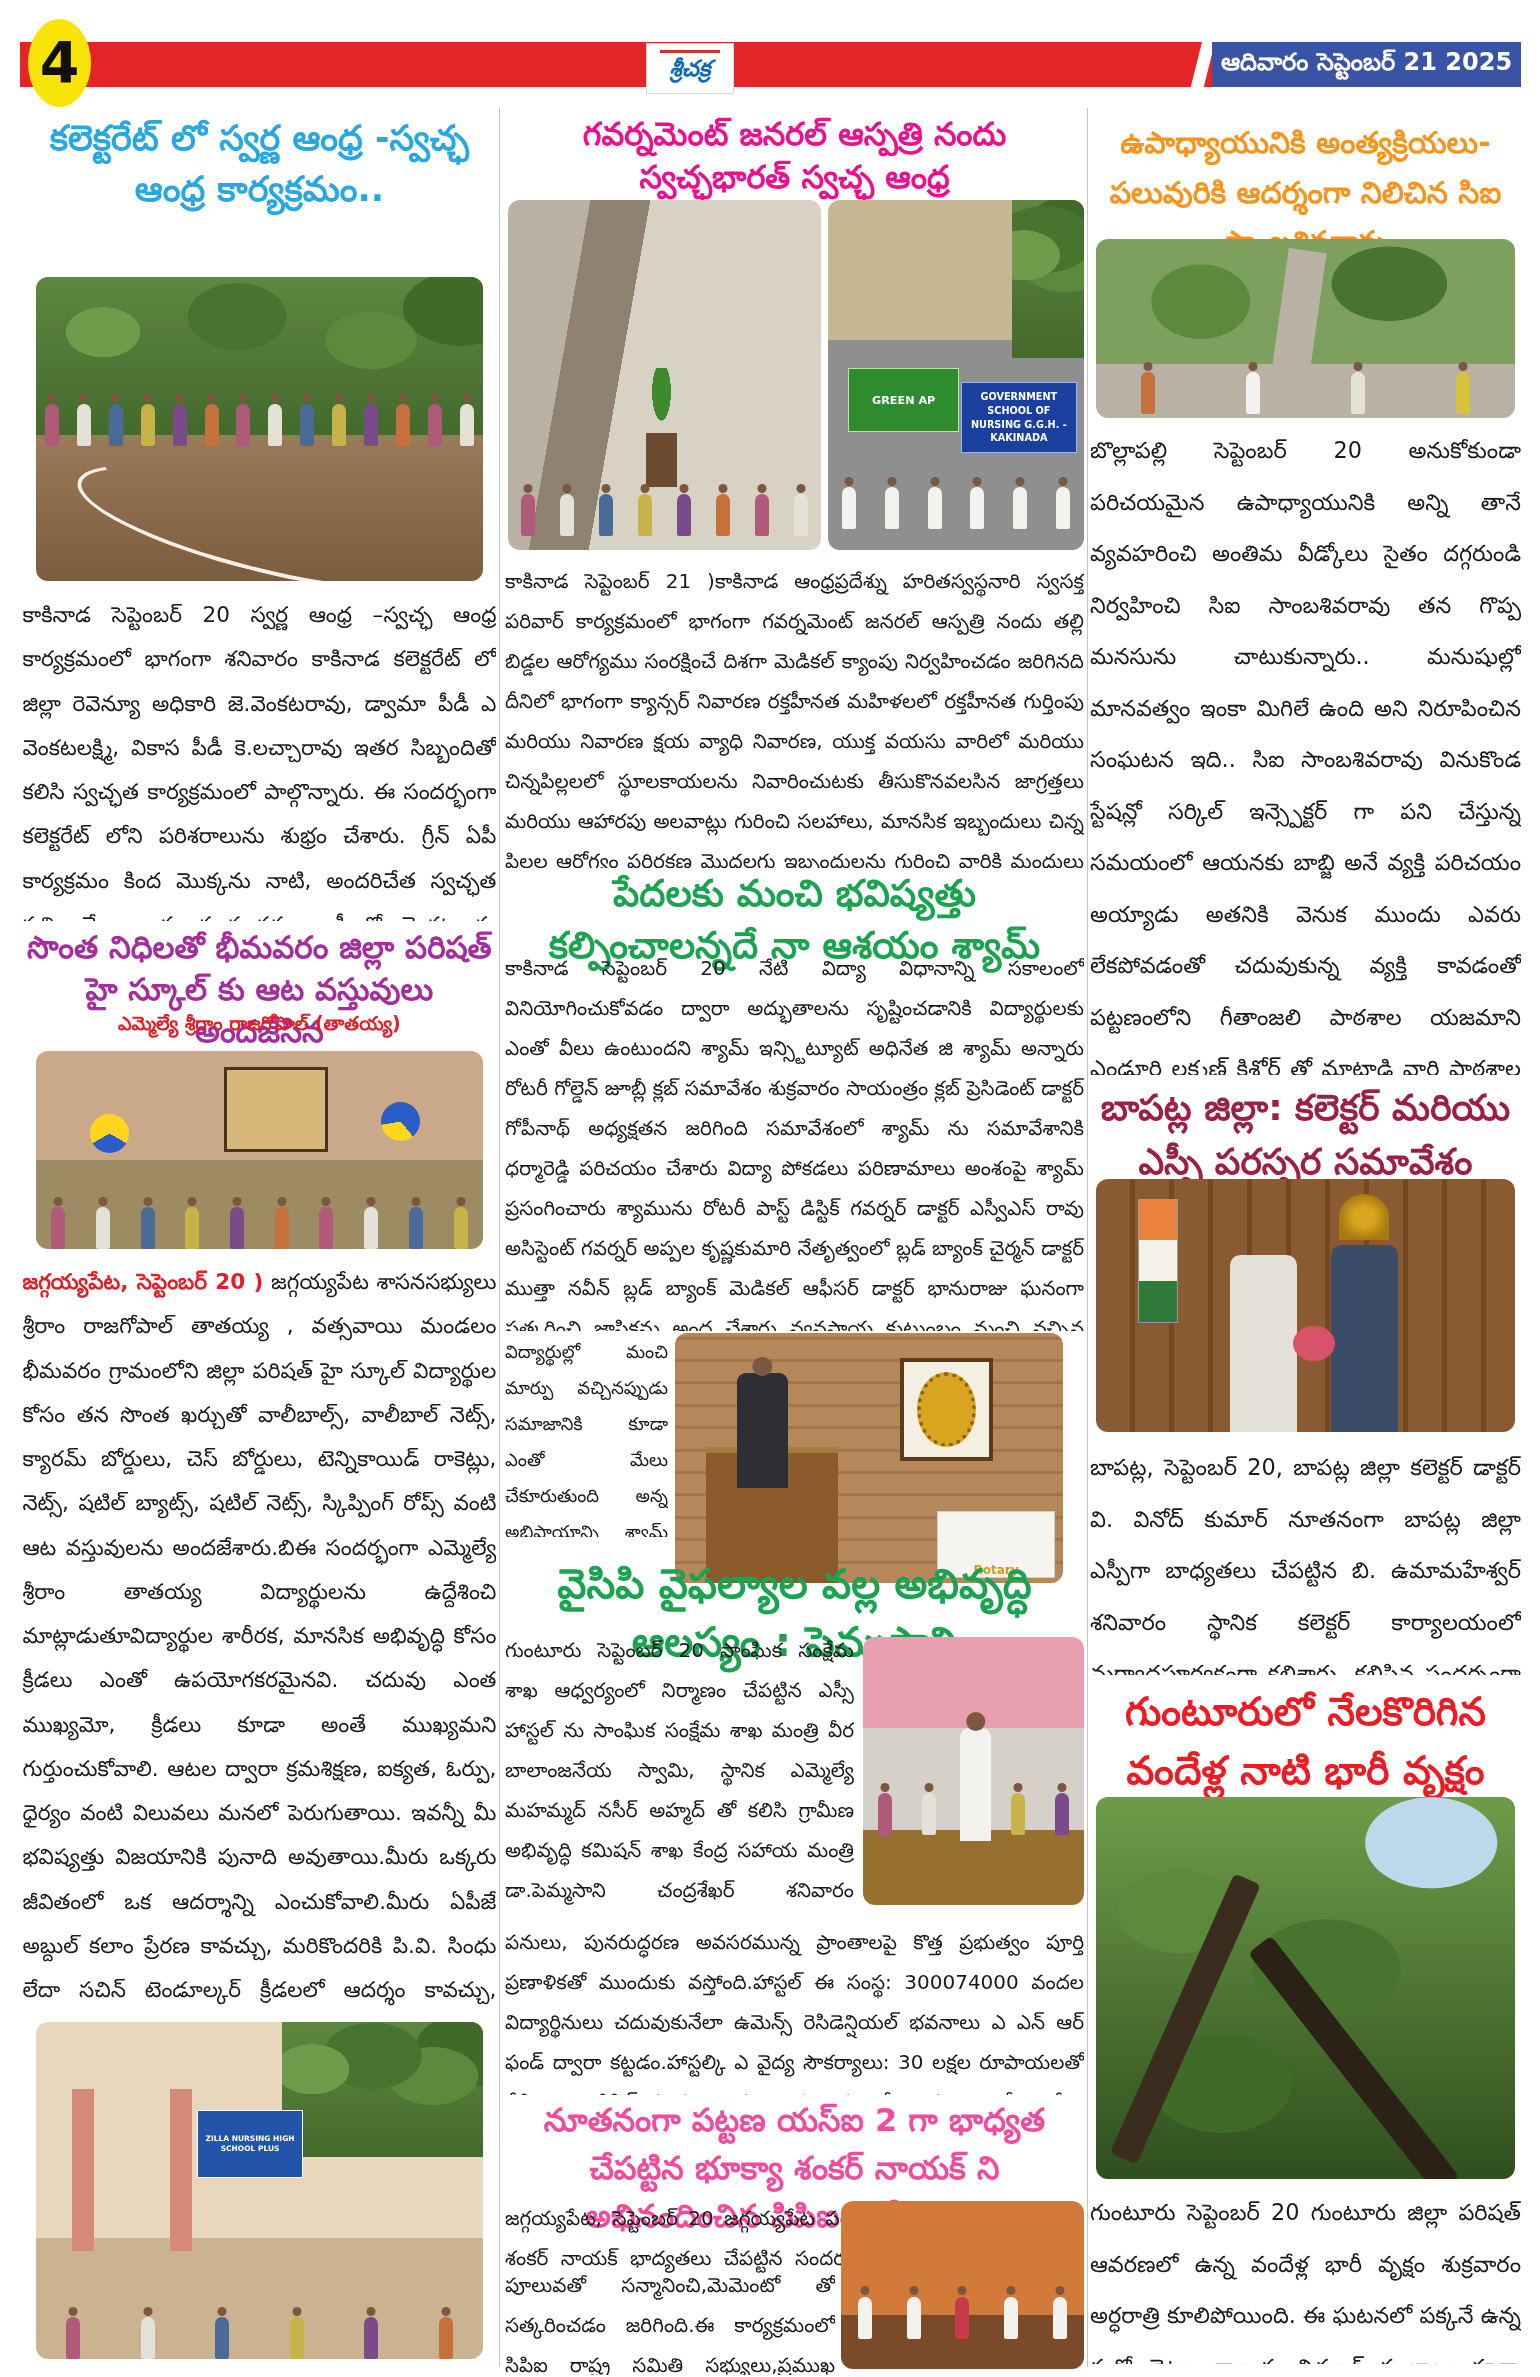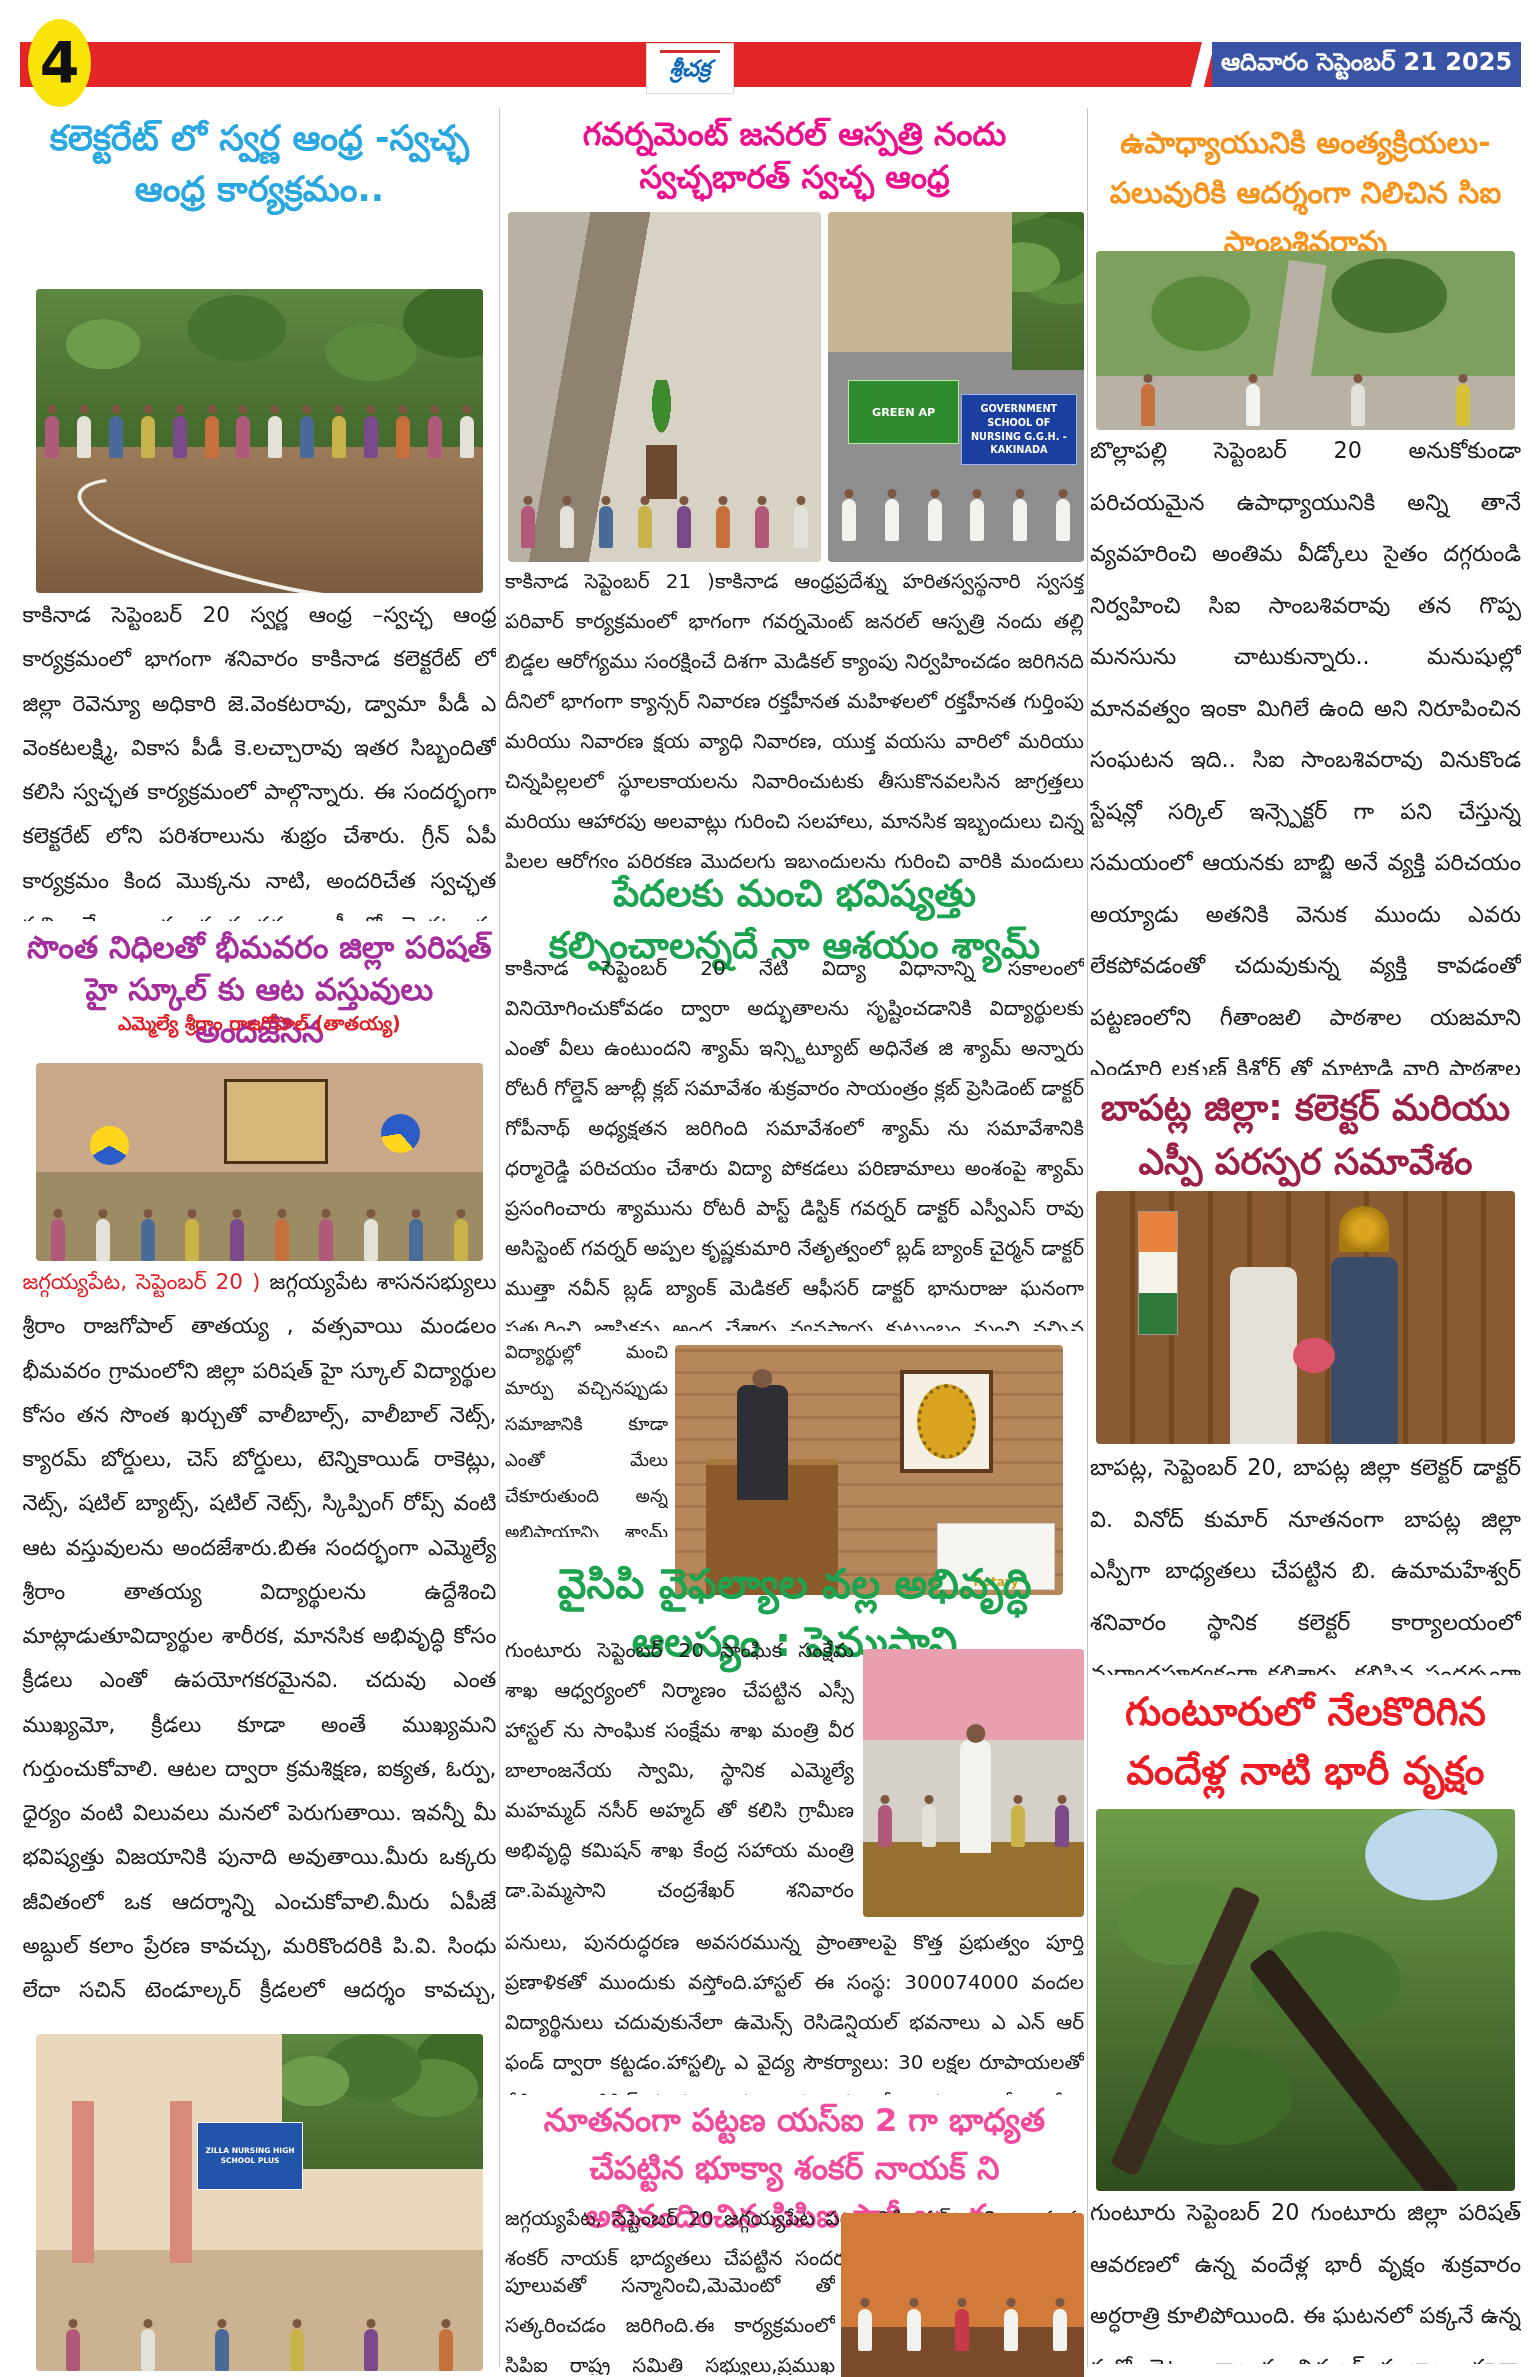--- a/index.html
+++ b/index.html
@@ -20,23 +20,23 @@
            z-index:2;display:flex;align-items:center;justify-content:center;
            color:#fff;font-size:24px;font-weight:bold;}
   
   .vrule{position:absolute;top:108px;width:0.7px;height:2259px;background:#c4c4c4;}
   
   .headline{position:absolute;font-weight:bold;text-align:center;}
   .body{position:absolute;overflow:hidden;text-align:justify;}
   .body-l{font-size:21.6px;line-height:2.05;}
   .body-m{font-size:20px;line-height:2.0;}
   .body-r{font-size:22.4px;line-height:2.3;}
-  .dateline-red{color:#e01f26;font-weight:normal;}
-  
-  .photo{position:absolute;overflow:hidden;border-radius:4px;background:#cfcabe;margin-top:12px;}
+  .dateline-red{color:#e01f26;font-weight:bold;}
+  
+  .photo{position:absolute;overflow:hidden;border-radius:12px;background:#cfcabe;}
   .canopy{position:absolute;left:0;top:0;width:100%;height:52%;
       background:radial-gradient(67px 45px at 15% 35%,#6f9c4a 0 55%,transparent 56%),
                  radial-gradient(89px 60px at 45% 25%,#48742f 0 55%,transparent 56%),
                  radial-gradient(82px 52px at 75% 40%,#5c8a3c 0 55%,transparent 56%),
                  radial-gradient(104px 67px at 95% 20%,#3f6a28 0 55%,transparent 56%),
                  linear-gradient(#5e8740,#446a2c);}
   .ground{position:absolute;left:0;bottom:0;width:100%;height:48%;
       background:linear-gradient(#9a7a58,#7c5c3e);}
   .chalk{position:absolute;left:8%;bottom:6%;width:84%;height:55%;border:4.5px solid #f2efe6;
       border-radius:50%;border-top-color:transparent;border-right-color:transparent;transform:rotate(14deg);}

